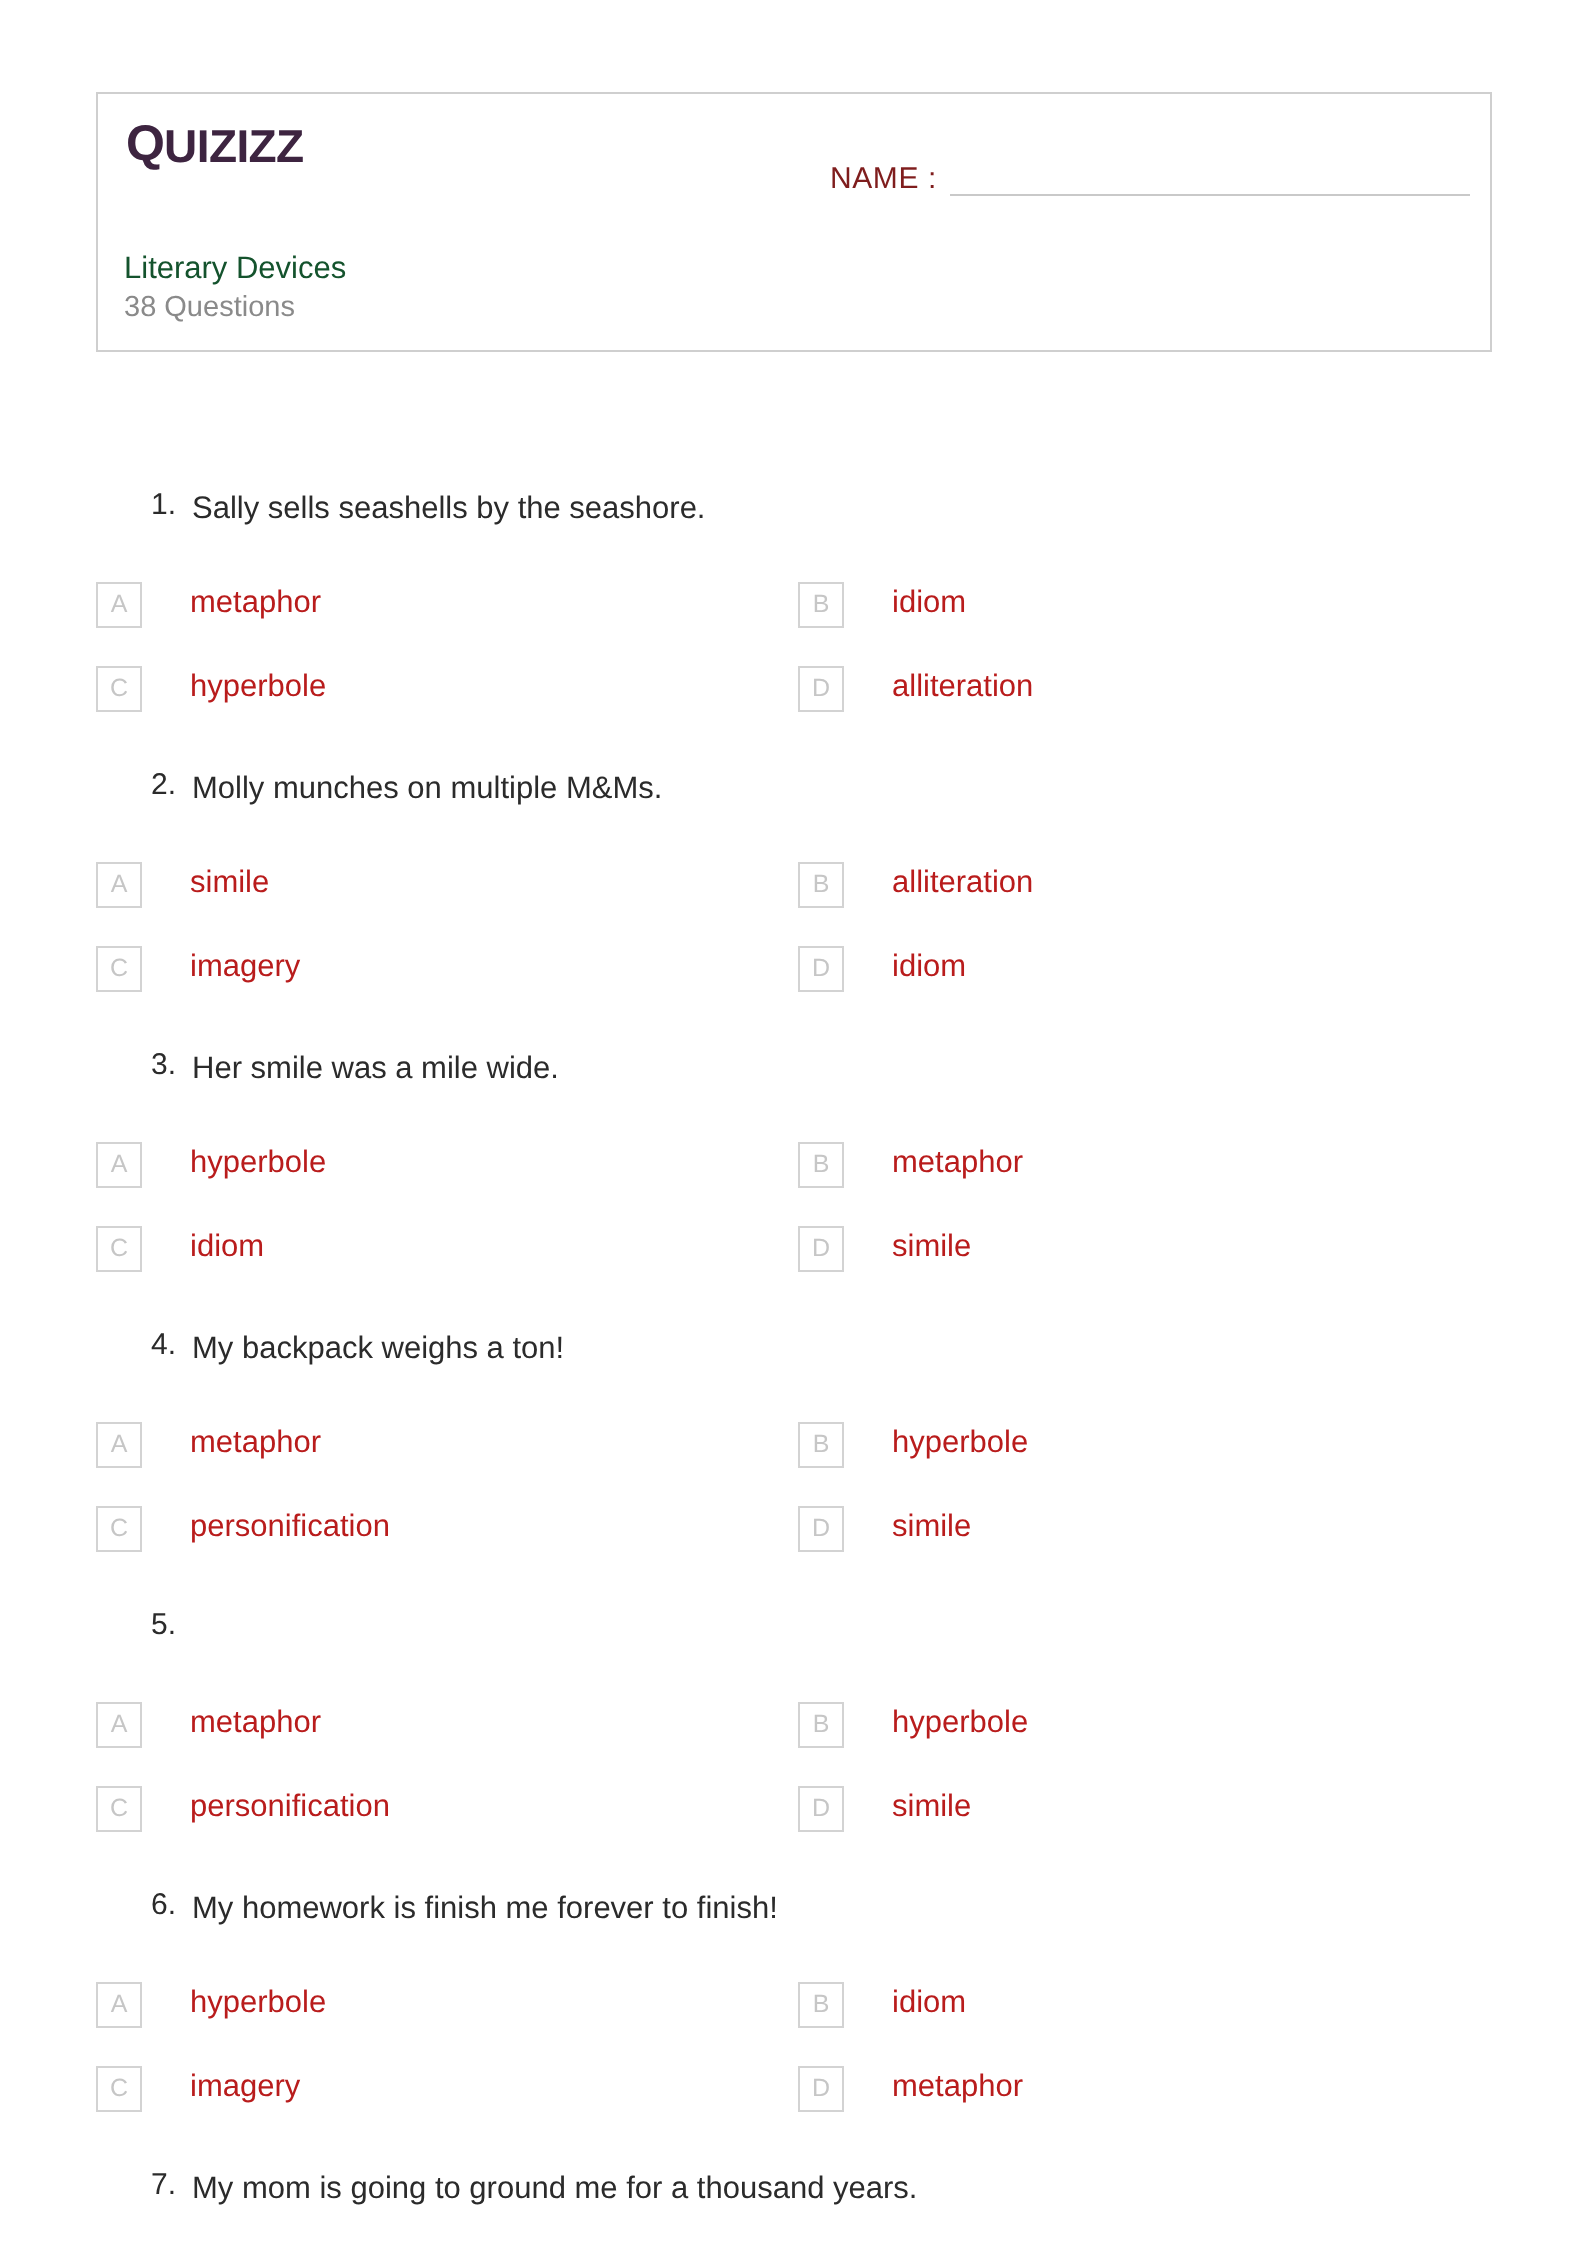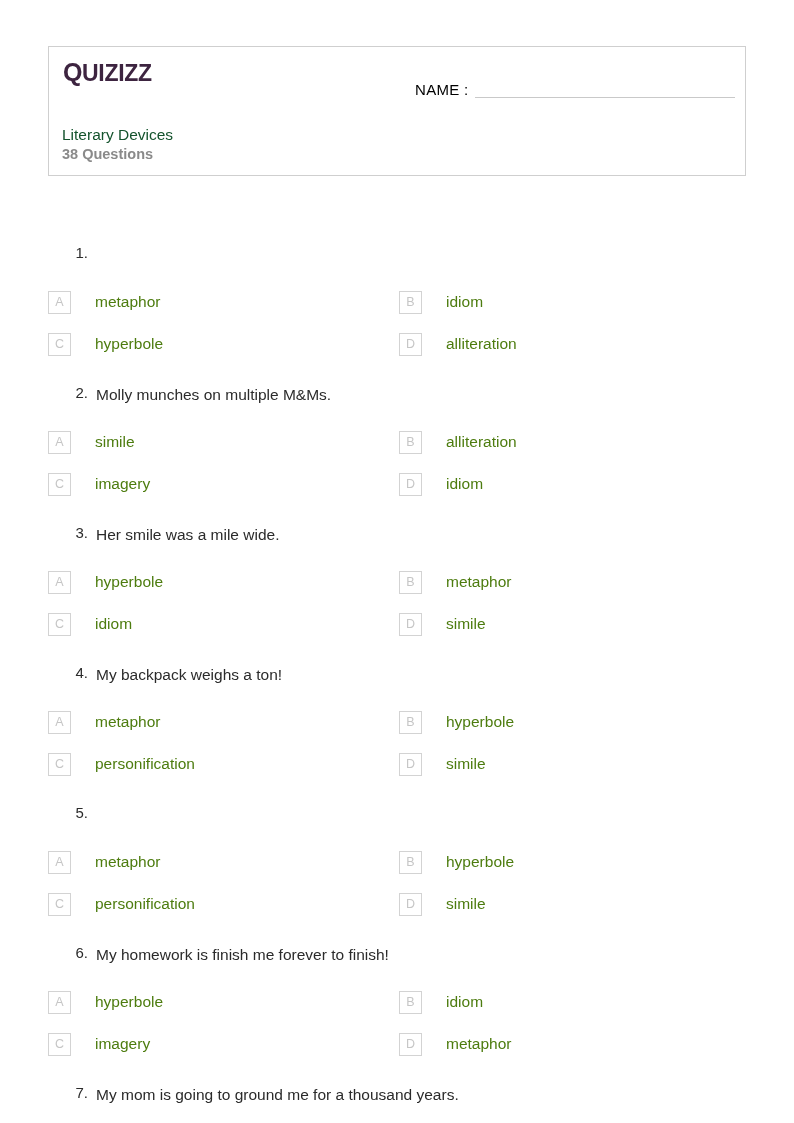--- a/index.html
+++ b/index.html
@@ -60,39 +60,39 @@
     font-size: 15.5px;
     font-weight: 400;
     color: #14532d;
     line-height: 1.35;
   }
   .quiz-subtitle {
     position: absolute;
     left: 13px;
     top: 98px;
     font-size: 14.5px;
-    font-weight: 700;
+    font-weight: 400;
     color: #8a8a8a;
     line-height: 1.35;
   }
 
   .meta-fields {
     position: absolute;
     left: 366px;
     top: 20px;
     width: 320px;
   }
   .meta-row {
     display: flex;
     align-items: flex-end;
     height: 34px;
   }
   .meta-label {
     font-size: 15px;
-    color: #000000;
+    color: #7f1d1d;
     letter-spacing: 0.3px;
     white-space: nowrap;
     padding-bottom: 3px;
   }
   .meta-label.name  { width: 54px; }
   .meta-label.class { width: 54px; }
   .meta-label.date  { width: 54px; }
   .meta-line {
     flex: 1;
     border-bottom: 1px solid #c9c9c9;
@@ -159,21 +159,21 @@
     align-items: center;
     justify-content: center;
     font-size: 12.5px;
     color: #c6c6c6;
     flex: none;
     background: #ffffff;
   }
   .opt-text {
     margin-left: 24px;
     font-size: 15.5px;
-    color: #4d7c0f;
+    color: #b91c1c;
     line-height: 1.3;
     white-space: nowrap;
   }
 </style>
 </head>
 <body>
 
 <div class="header-card">
 
   <div class="brand-logo">
@@ -190,20 +190,21 @@
       <span class="meta-line"></span>
     </div>
   </div>
 
 </div>
 
 <div class="questions" id="questions-container">
     <div class="question-block">
       <div class="q-head">
         <div class="q-number">1.</div>
+        <div class="q-text">Sally sells seashells by the seashore.</div>
       </div>
       <div class="options">
         <div class="option col-left row-1">
           <span class="opt-letter">A</span>
           <span class="opt-text">metaphor</span>
         </div>
         <div class="option col-right row-1">
           <span class="opt-letter">B</span>
           <span class="opt-text">idiom</span>
         </div>

